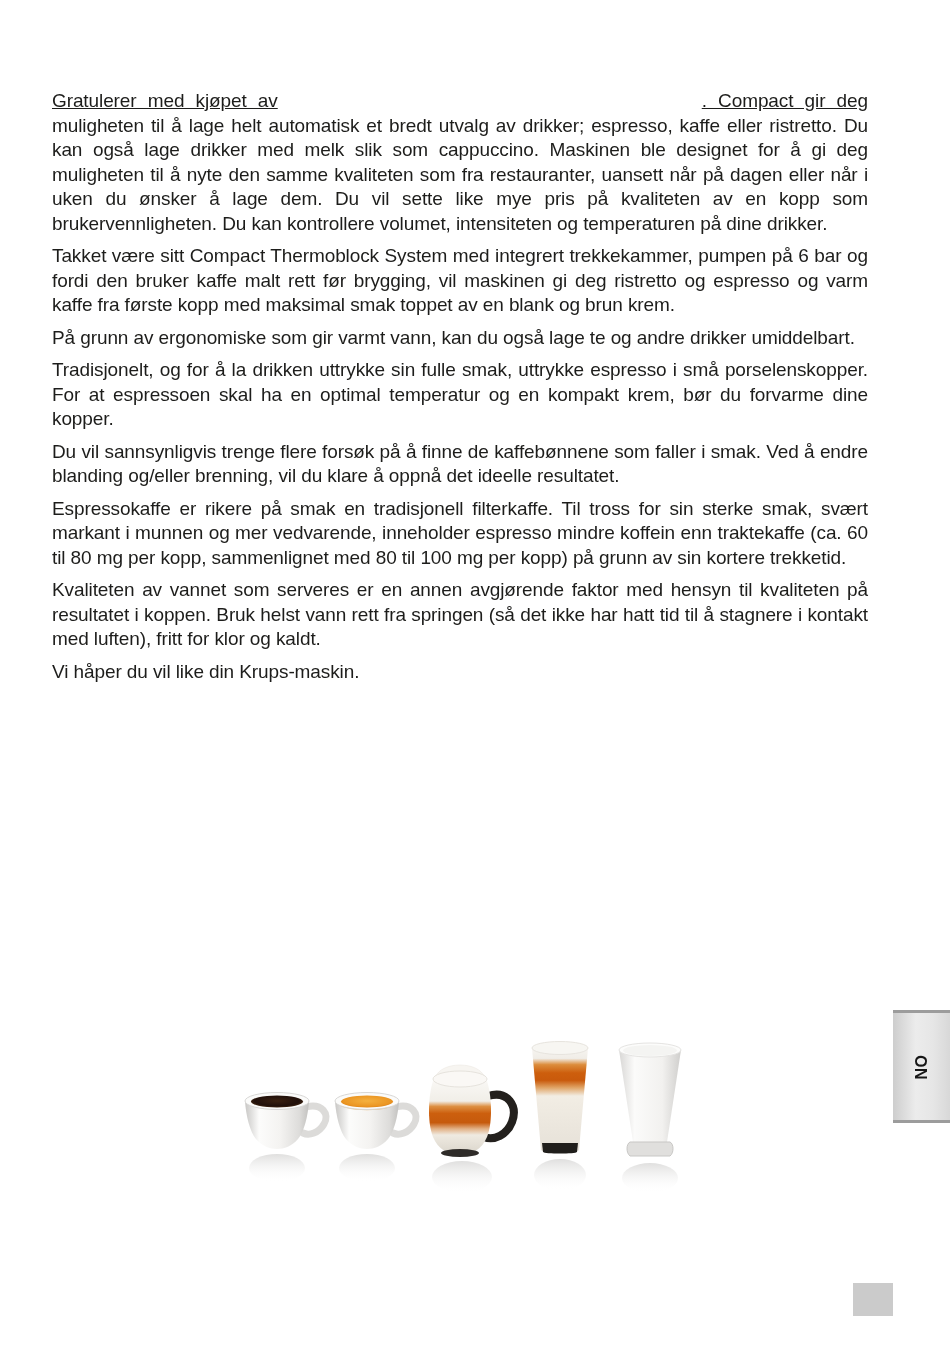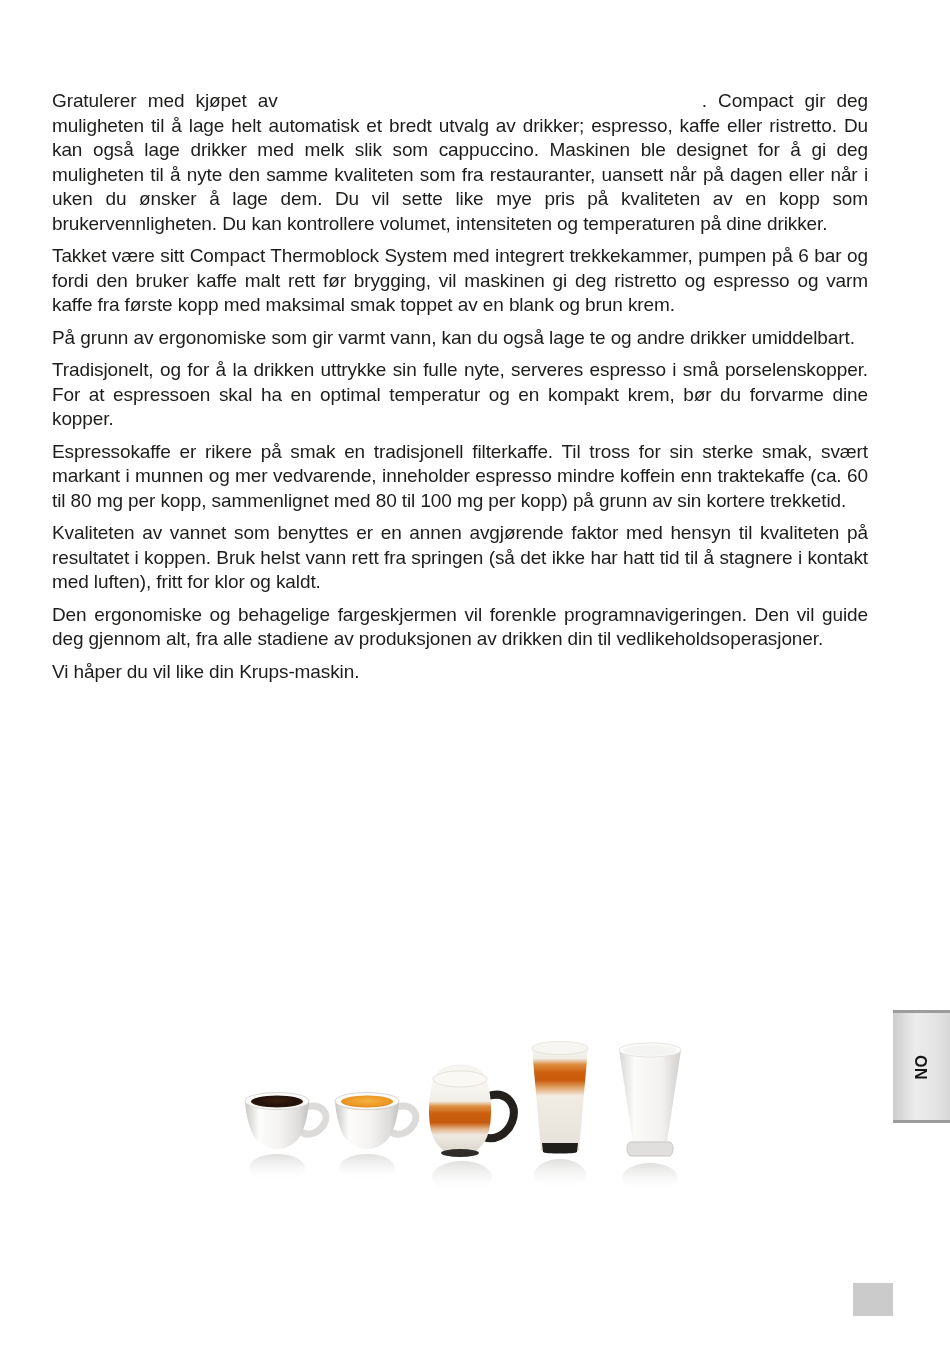--- a/index.html
+++ b/index.html
@@ -19,20 +19,21 @@
     color: #1d1d1b;
     text-align: justify;
     letter-spacing: -0.1px;
   }
   .text-block p { margin: 0 0 8px 0; }
   .intro-line1 {
     display: flex;
     justify-content: flex-end;
     white-space: nowrap;
     word-spacing: 6px;
+    text-decoration: underline;
   }
   .intro-line1 .blank { flex: 1; }
   .intro-body { margin-top: 6px; }
   .cups-wrap { position: absolute; left: 222px; top: 1032px; width: 470px; height: 165px; }
   .lang-tab {
     position: absolute;
     left: 893px; top: 1010px;
     width: 57px; height: 113px;
     box-sizing: border-box;
     background: linear-gradient(90deg, #cdcdcd 0%, #ececec 40%, #e6e6e6 70%, #d8d8d8 100%);
@@ -61,24 +62,24 @@
   <p>
     <span class="intro-line1">
       <span>Gratulerer med kjøpet av</span>
       <span class="blank"></span>
       <span>. Compact gir deg</span>
     </span>
     <span class="intro-body">muligheten til å lage helt automatisk et bredt utvalg av drikker; espresso, kaffe eller ristretto. Du kan også lage drikker med melk slik som cappuccino. Maskinen ble designet for å gi deg muligheten til å nyte den samme kvaliteten som fra restauranter, uansett når på dagen eller når i uken du ønsker å lage dem. Du vil sette like mye pris på kvaliteten av en kopp som brukervennligheten. Du kan kontrollere volumet, intensiteten og temperaturen på dine drikker.</span>
   </p>
   <p>Takket være sitt Compact Thermoblock System med integrert trekkekammer, pumpen på 6 bar og fordi den bruker kaffe malt rett før brygging, vil maskinen gi deg ristretto og espresso og varm kaffe fra første kopp med maksimal smak toppet av en blank og brun krem.</p>
   <p>På grunn av ergonomiske som gir varmt vann, kan du også lage te og andre drikker umiddelbart.</p>
-  <p>Tradisjonelt, og for å la drikken uttrykke sin fulle nyte, serveres espresso i små porselenskopper. For at espressoen skal ha en optimal temperatur og en kompakt krem, bør du forvarme dine kopper.</p>
+  <p>Tradisjonelt, og for å la drikken uttrykke sin fulle smak, uttrykke espresso i små porselenskopper. For at espressoen skal ha en optimal temperatur og en kompakt krem, bør du forvarme dine kopper.</p>
+  <p>Du vil sannsynligvis trenge flere forsøk på å finne de kaffebønnene som faller i smak. Ved å endre blanding og/eller brenning, vil du klare å oppnå det ideelle resultatet.</p>
   <p>Espressokaffe er rikere på smak en tradisjonell filterkaffe. Til tross for sin sterke smak, svært markant i munnen og mer vedvarende, inneholder espresso mindre koffein enn traktekaffe (ca. 60 til 80 mg per kopp, sammenlignet med 80 til 100 mg per kopp) på grunn av sin kortere trekketid.</p>
-  <p>Kvaliteten av vannet som benyttes er en annen avgjørende faktor med hensyn til kvaliteten på resultatet i koppen. Bruk helst vann rett fra springen (så det ikke har hatt tid til å stagnere i kontakt med luften), fritt for klor og kaldt.</p>
-  <p>Den ergonomiske og behagelige fargeskjermen vil forenkle programnavigeringen. Den vil guide deg gjennom alt, fra alle stadiene av produksjonen av drikken din til vedlikeholdsoperasjoner.</p>
+  <p>Kvaliteten av vannet som serveres er en annen avgjørende faktor med hensyn til kvaliteten på resultatet i koppen. Bruk helst vann rett fra springen (så det ikke har hatt tid til å stagnere i kontakt med luften), fritt for klor og kaldt.</p>
   <p>Vi håper du vil like din Krups-maskin.</p>
 </div>
 
 <div class="cups-wrap">
   <svg width="470" height="165" viewBox="0 0 470 165">
     <defs>
       <linearGradient id="gBody" x1="0%" y1="0%" x2="100%" y2="0%">
         <stop offset="0%" stop-color="#c8c7c5"></stop>
         <stop offset="22%" stop-color="#fcfcfb"></stop>
         <stop offset="55%" stop-color="#f4f3f1"></stop>

